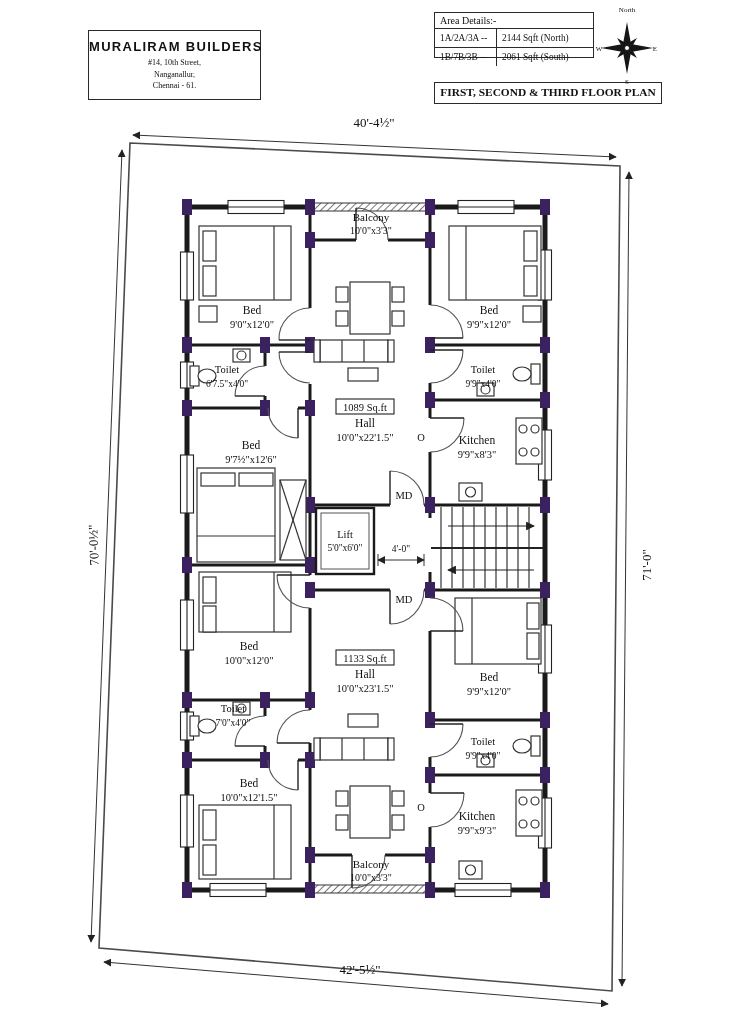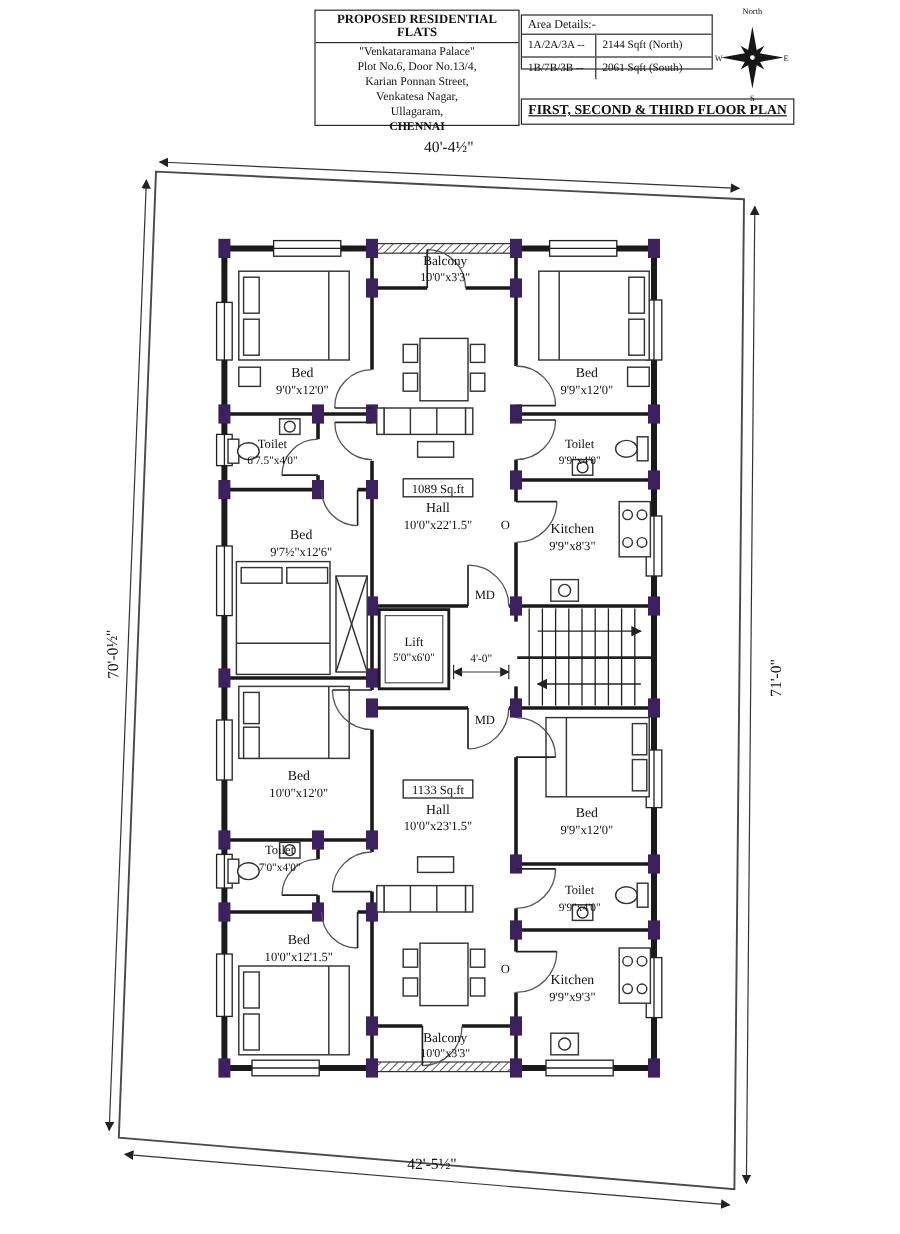--- a/index.html
+++ b/index.html
@@ -16,21 +16,21 @@
   .ptitle{font-size:10.6px;font-weight:bold;border-bottom:1.2px solid #2a2a2a;padding:2px 1px}
   .plines{font-size:9.8px;line-height:1.27;padding-top:2px}
   .plines .strong{font-weight:bold}
   .area-box{left:434px;top:12px;width:160px;height:46px;text-align:left}
   .atitle{font-size:10px;padding:2px 5px;border-bottom:1.2px solid #2a2a2a}
   .arow{display:flex;font-size:9.3px;align-items:center}
   .arow.first{border-bottom:1.2px solid #2a2a2a}
   .arow .flats{width:62px;padding:4px 3px 4px 5px;border-right:1.2px solid #2a2a2a;white-space:nowrap}
   .arow .area{flex:1;padding:4px 2px 4px 5px;white-space:nowrap}
   .plan-title-box{left:434px;top:82px;width:228px;height:22px;font-size:11.4px;font-weight:bold;padding-top:3px;white-space:nowrap}
-  .plan-title-box span{text-decoration:underline}
+  .plan-title-box span{}
   .compass{position:absolute;left:594px;top:2px;width:66px;height:86px;z-index:6}
 </style>
 </head>
 <body>
 
 <div class="sheet">
 
   <svg class="plan" width="750" height="1028" viewBox="0 0 750 1028">
     <defs>
       <marker id="arw" viewBox="0 0 10 10" refX="9" refY="5" markerWidth="8" markerHeight="8" orient="auto-start-reverse">
@@ -435,32 +435,29 @@
     </g>
 
     <g text-anchor="middle" font-size="10.5">
       <text x="404" y="499">MD</text>
       <text x="404" y="603">MD</text>
       <text x="421" y="441">O</text>
       <text x="421" y="811">O</text>
     </g>
   </svg>
 
-
-  <div class="hdr project-box">
-    <div class="ptitle">PROPOSED RESIDENTIAL FLATS</div>
-    <div class="plines">
-      <div>"Venkataramana Palace"</div>
-      <div>Plot No.6, Door No.13/4,</div>
-      <div>Karian Ponnan Street,</div>
-      <div>Venkatesa Nagar,</div>
-      <div>Ullagaram,</div>
-      <div class="strong">CHENNAI</div>
+  <div class="hdr builder-box">
+    <div class="bname">MURALIRAM BUILDERS</div>
+    <div class="baddr">
+      <div>#14, 10th Street,</div>
+      <div>Nanganallur,</div>
+      <div>Chennai - 61.</div>
     </div>
   </div>
+
 
   <div class="hdr area-box">
     <div class="atitle">Area Details:-</div>
     <div class="arow first">
       <span class="flats">1A/2A/3A --</span>
       <span class="area">2144 Sqft (North)</span>
     </div>
     <div class="arow">
       <span class="flats">1B/7B/3B --</span>
       <span class="area">2061 Sqft (South)</span>

